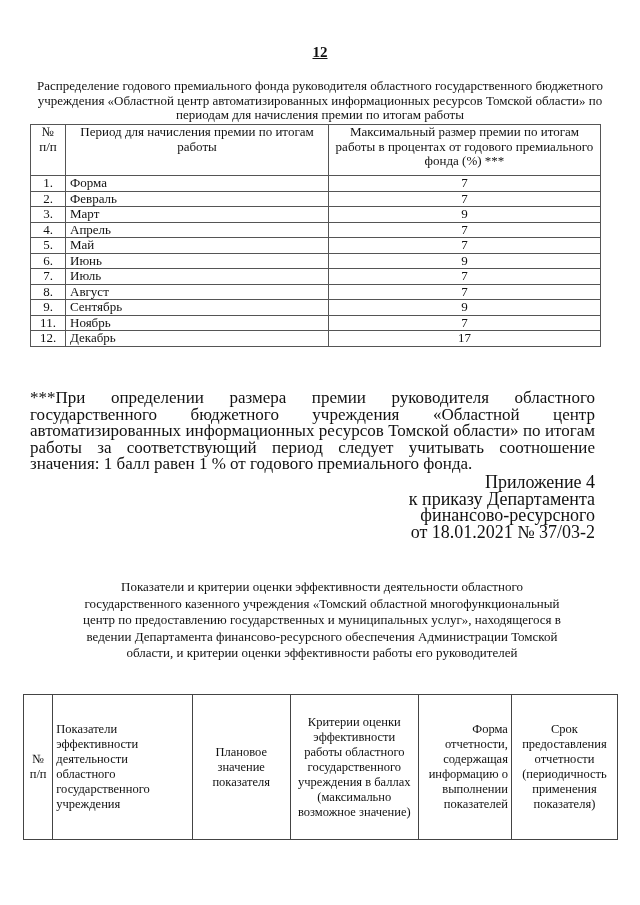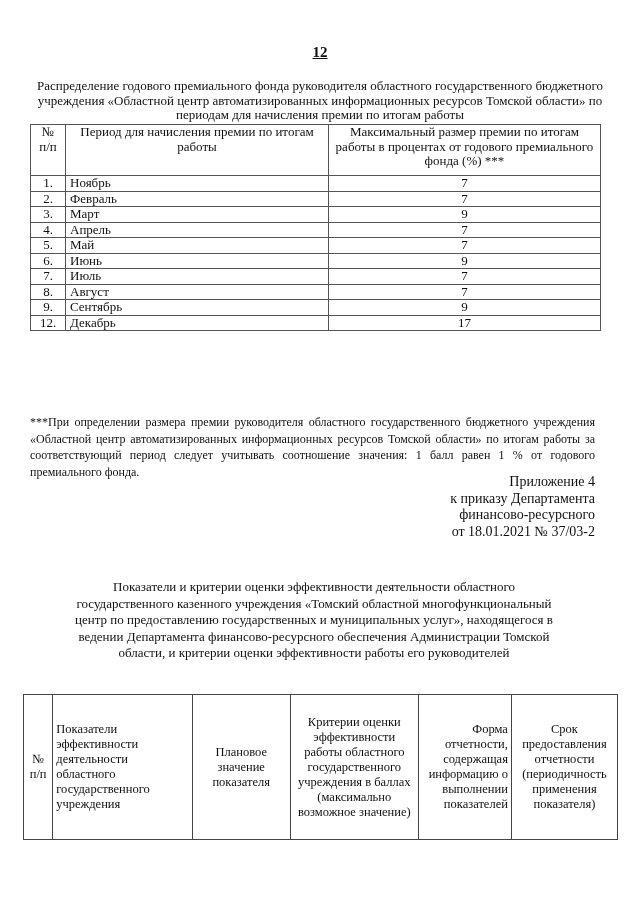--- a/index.html
+++ b/index.html
@@ -9,24 +9,24 @@
   .page-number { left: 0; width: 640px; top: 44px; text-align: center; font-weight: bold; font-size: 15px; text-decoration: underline; }
   .title1 { left: 30px; width: 580px; top: 79px; text-align: center; font-size: 13px; line-height: 14.5px; }
   table { border-collapse: collapse; }
   .t1 { left: 30px; top: 124px; width: 571px; font-size: 13px; }
   .t1 td, .t1 th { border: 1px solid #555; padding: 0 4px; font-weight: normal; line-height: 14.5px; vertical-align: top; }
   .t1 th { text-align: center; height: 50px; }
   .t1 td { height: 13.5px; }
   .t1 .c-num { width: 26px; text-align: center; }
   .t1 .c-period { width: 254px; text-align: left; }
   .t1 .c-val { text-align: center; }
-  .footnote { left: 30px; width: 565px; top: 414px; font-size: 12px; line-height: 16.5px; text-align: justify; }
-  .appendix { left: 380px; width: 215px; top: 474px; text-align: right; font-size: 14px; line-height: 16.5px; }
+  .footnote { left: 30px; width: 565px; top: 390px; font-size: 17px; line-height: 16.5px; text-align: justify; }
+  .appendix { left: 380px; width: 215px; top: 474px; text-align: right; font-size: 18px; line-height: 16.5px; }
   .appendix div { white-space: nowrap; }
-  .title2 { left: 64px; width: 500px; top: 579px; text-align: center; font-size: 13px; line-height: 16.5px; }
+  .title2 { left: 72px; width: 500px; top: 579px; text-align: center; font-size: 13px; line-height: 16.5px; }
   .t2 { left: 23px; top: 694px; width: 595px; font-size: 12.5px; }
   .t2 th { border: 1px solid #444; font-weight: normal; padding: 2px 3px; line-height: 15px; height: 140px; vertical-align: middle; text-align: center; }
   .t2 th.left { text-align: left; }
   .t2 .w1 { width: 22px; } .t2 .w2 { width: 131px; } .t2 .w3 { width: 90px; margin-left: 24px; }
   .t2 .w4 { width: 120px; } .t2 .w5 { width: 85px; text-align: right; } .t2 .w6 { width: 98px; }
 </style>
 </head>
 <body>
 
 <div class="abs page-number">12</div>
@@ -37,21 +37,21 @@
   <thead>
     <tr>
       <th class="c-num">№ п/п</th>
       <th class="c-period" style="text-align:center">Период для начисления премии по итогам работы</th>
       <th>Максимальный размер премии  по итогам работы в процентах от годового премиального фонда (%) ***</th>
     </tr>
   </thead>
   <tbody id="t1body">
       <tr>
         <td class="c-num">1.</td>
-        <td class="c-period">Ноябрь</td>
+        <td class="c-period">Форма</td>
         <td class="c-val">7</td>
       </tr>
       <tr>
         <td class="c-num">2.</td>
         <td class="c-period">Февраль</td>
         <td class="c-val">7</td>
       </tr>
       <tr>
         <td class="c-num">3.</td>
         <td class="c-period">Март</td>
@@ -81,20 +81,25 @@
         <td class="c-num">8.</td>
         <td class="c-period">Август</td>
         <td class="c-val">7</td>
       </tr>
       <tr>
         <td class="c-num">9.</td>
         <td class="c-period">Сентябрь</td>
         <td class="c-val">9</td>
       </tr>
       <tr>
+        <td class="c-num">11.</td>
+        <td class="c-period">Ноябрь</td>
+        <td class="c-val">7</td>
+      </tr>
+      <tr>
         <td class="c-num">12.</td>
         <td class="c-period">Декабрь</td>
         <td class="c-val">17</td>
       </tr>
     </tbody>
 </table>
 
 <div class="abs footnote">***При определении размера премии руководителя областного государственного бюджетного учреждения «Областной центр автоматизированных информационных ресурсов Томской области» по итогам работы за соответствующий период следует учитывать соотношение значения: 1 балл равен 1 % от годового премиального фонда.</div>
 
 <div class="abs appendix">

